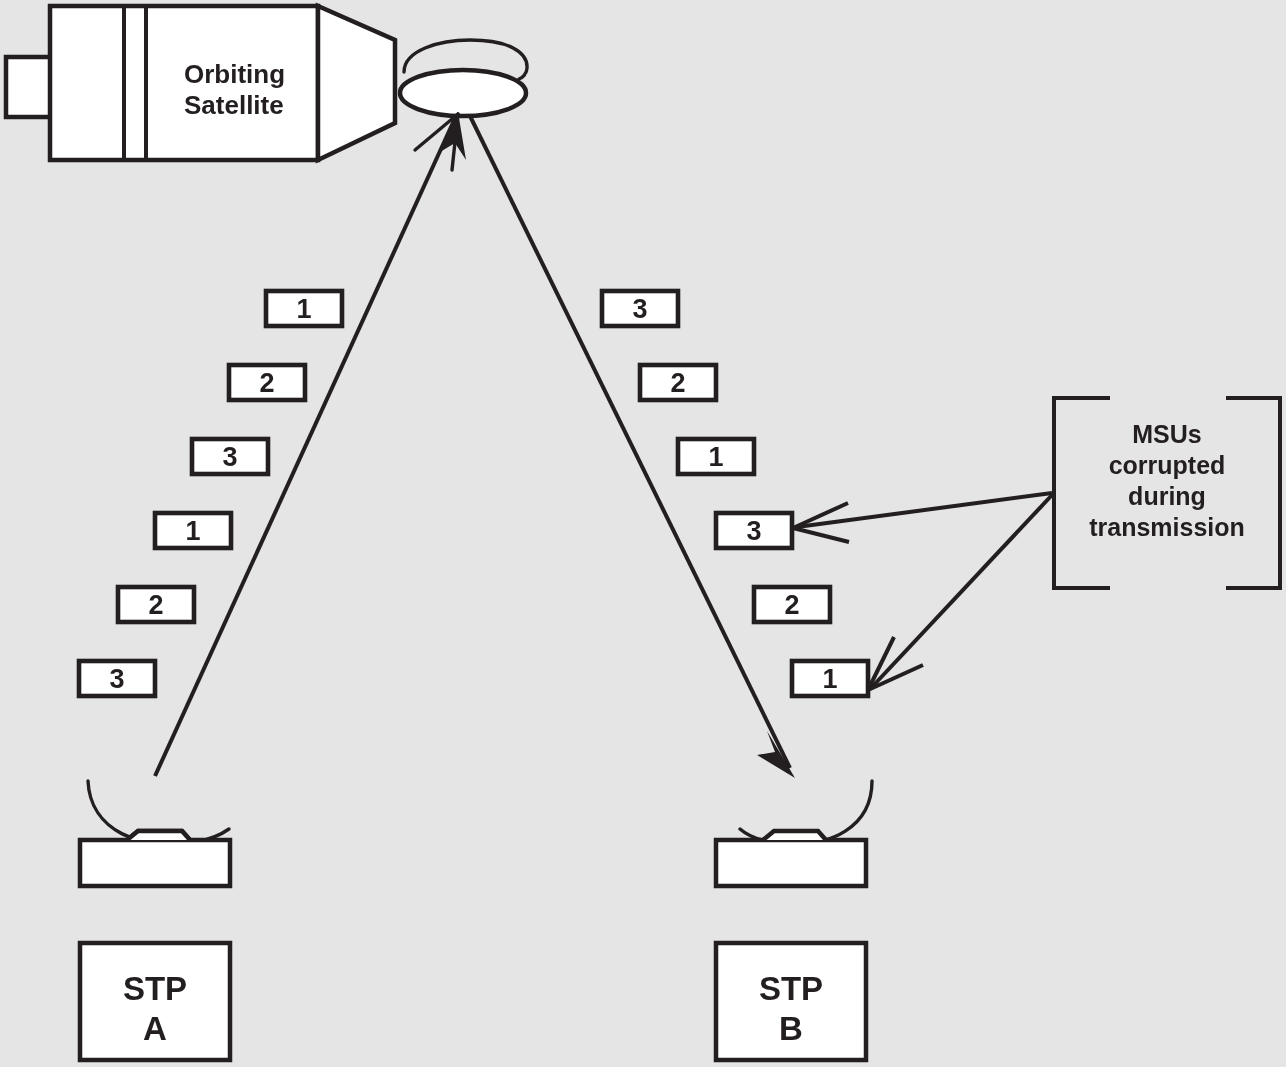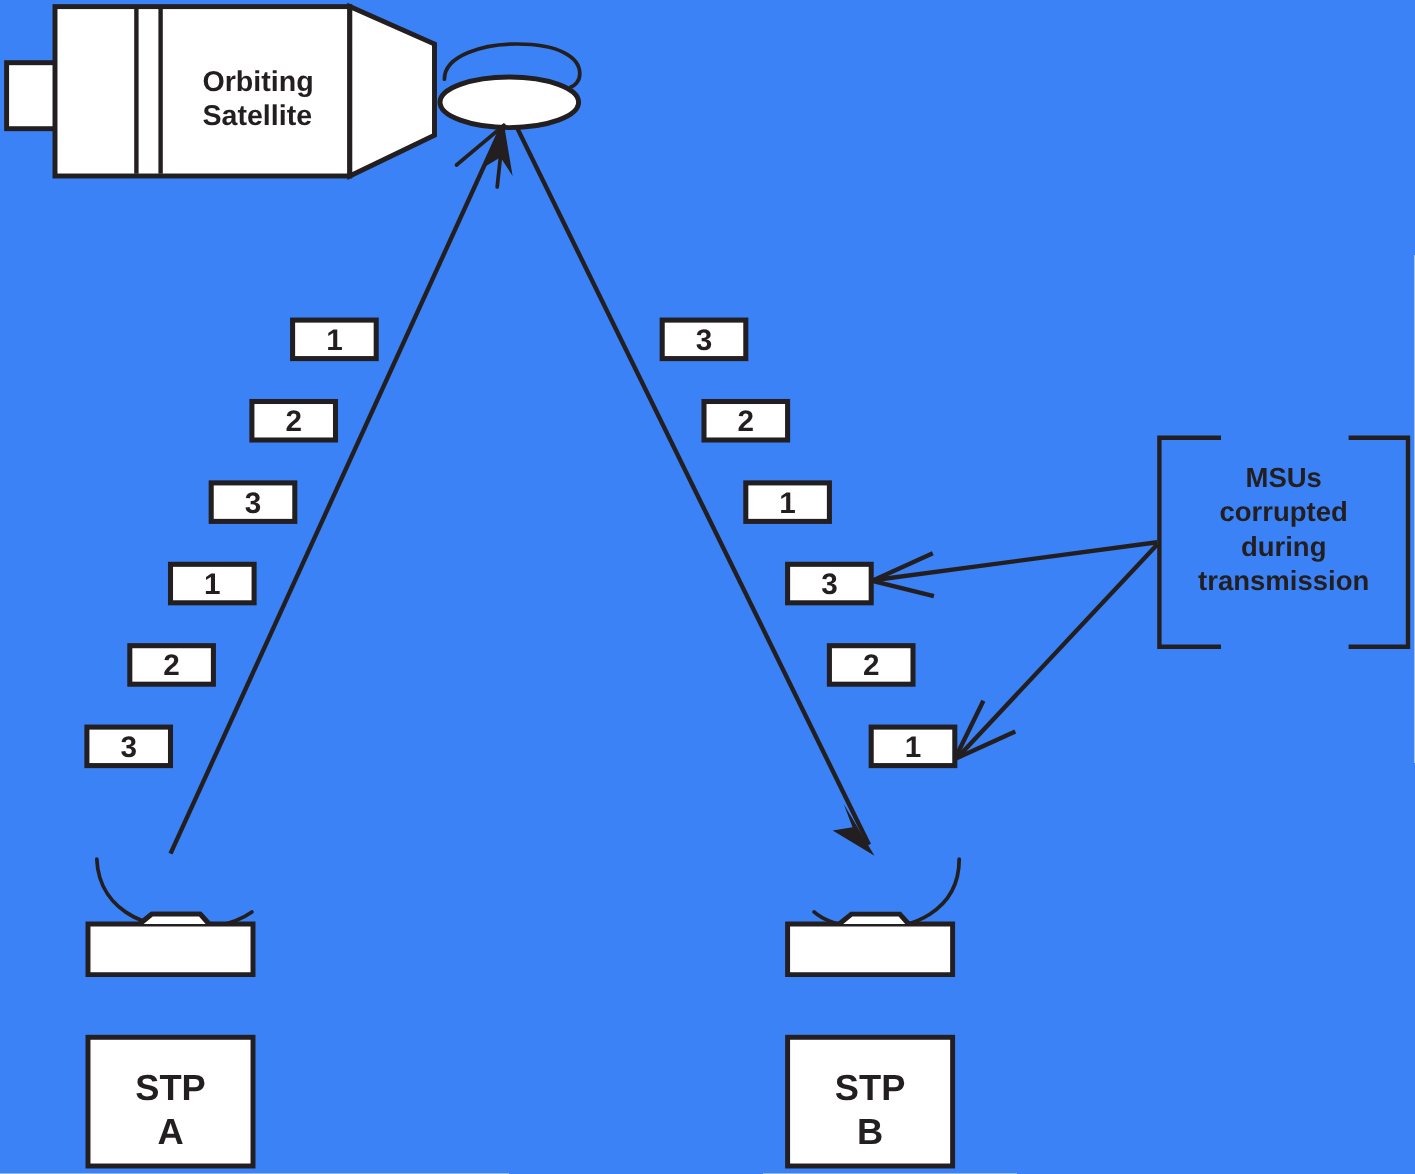--- a/index.html
+++ b/index.html
@@ -9,21 +9,21 @@
     background: #ffffff;
   }
   body {
     font-family: "Liberation Sans", sans-serif;
     color: #231f20;
   }
   #stage {
     position: relative;
     width: 1286px;
     height: 1067px;
-    background: #3b82f6;
+    background: #e5e5e5;
     overflow: hidden;
   }
   svg#diagram {
     position: absolute;
     left: 0;
     top: 0;
     width: 1286px;
     height: 1067px;
     display: block;
   }

